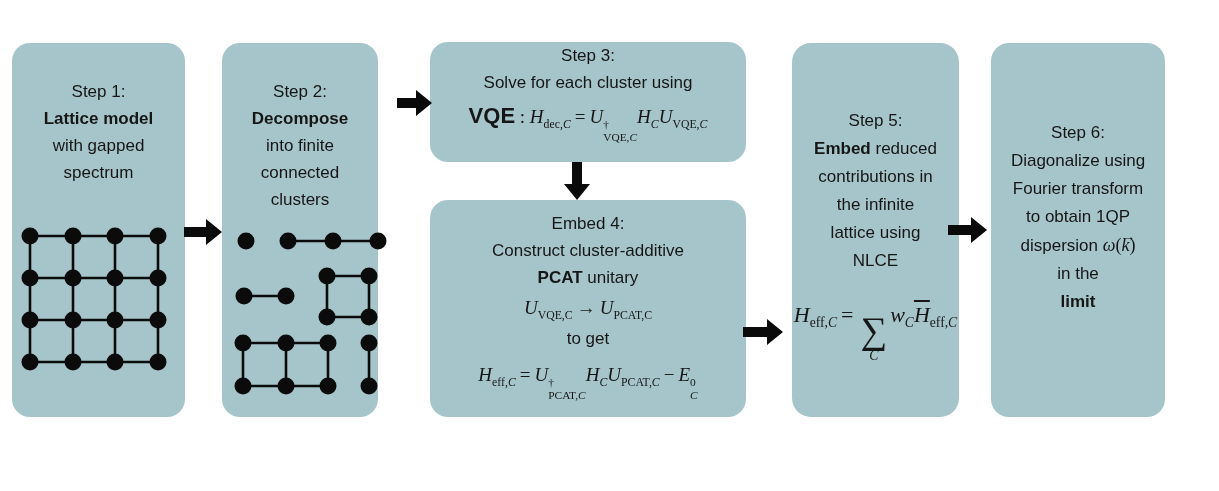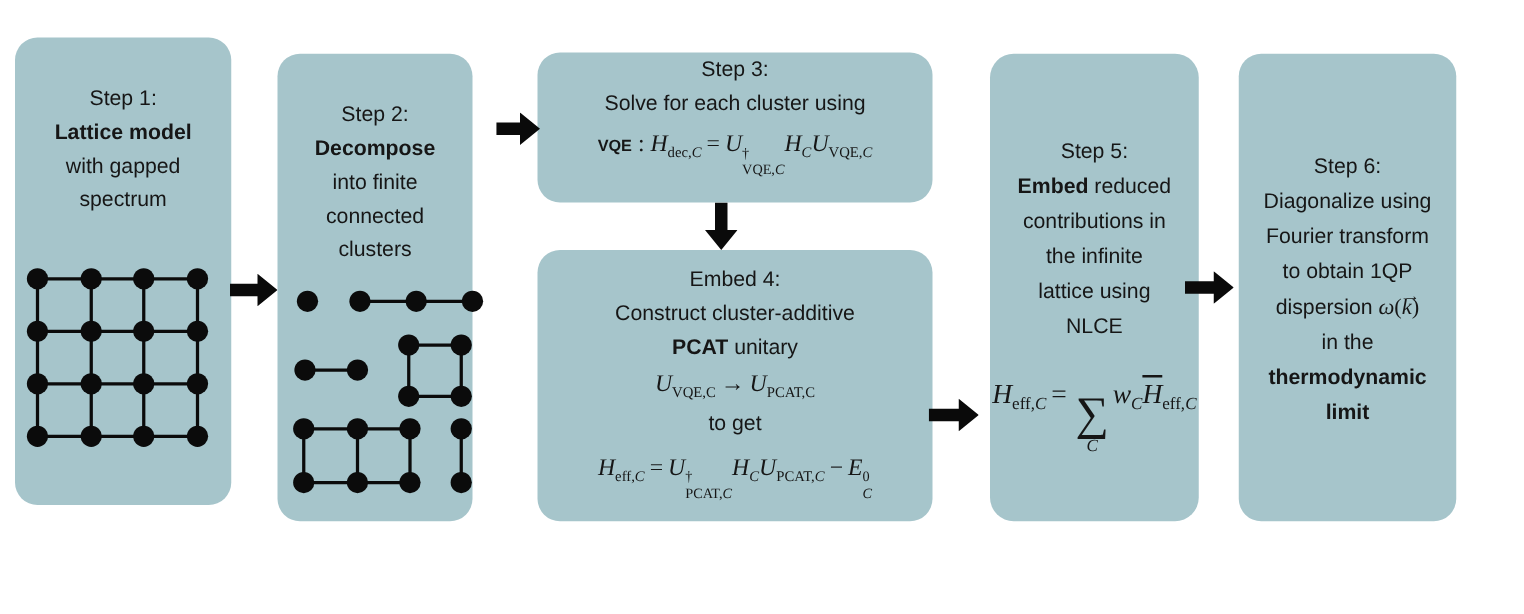--- a/index.html
+++ b/index.html
@@ -3,21 +3,21 @@
 <meta charset="utf-8">
 <style>
   html,body{margin:0;padding:0;background:#fff;}
   .canvas{position:relative;width:1219px;height:491px;background:#ffffff;overflow:hidden;
           font-family:"Liberation Sans",sans-serif;color:#161616;}
   .box{position:absolute;background:#a6c5cb;border-radius:18px;}
   .btext{position:absolute;left:0;right:0;text-align:center;font-size:17px;line-height:27px;}
   .b{font-weight:bold;}
   .math{font-family:"Liberation Serif","DejaVu Serif",serif;font-style:italic;}
   .rm{font-style:normal;}
-  .lbl{font-family:"Liberation Sans",sans-serif;font-style:normal;font-weight:bold;font-size:13px;}
+  .lbl{font-family:"Liberation Sans",sans-serif;font-style:normal;font-weight:bold;font-size:22px;}
   sub{font-size:0.62em;line-height:1;}
   .eq{margin:0 4px;}
   .formula{font-size:19px;line-height:40px;white-space:nowrap;}
   .ss{display:inline-flex;flex-direction:column;align-items:flex-start;vertical-align:-0.45em;
       line-height:1.15;font-size:0.60em;}
   .sum{display:inline-flex;flex-direction:column;align-items:center;vertical-align:-0.95em;
        line-height:1;margin:0 3px;}
   .sum .sig{font-size:1.7em;font-style:normal;}
   .sum .sc{font-size:0.62em;}
   .obar{text-decoration:overline;}
@@ -26,21 +26,21 @@
   .arrow{position:absolute;}
   .arrow polygon{fill:#0a0a0a;}
   .gfx{position:absolute;left:0;top:0;}
   .disp{font-size:18px;}
 </style>
 </head>
 <body>
 
 <div class="canvas">
 
-  <div class="box" style="left:12px;top:30px;width:173px;height:374px;">
+  <div class="box" style="left:12px;top:43px;width:173px;height:374px;">
     <div class="btext" style="top:35px;">
       <div>Step 1:</div>
       <div class="b">Lattice model</div>
       <div>with gapped</div>
       <div>spectrum</div>
     </div>
     <svg class="gfx" width="173" height="374" viewBox="0 0 173 374">
         <line x1="18" y1="193" x2="146" y2="193" stroke="#0b0b0b" stroke-width="2.6"></line>
         <line x1="18" y1="235" x2="146" y2="235" stroke="#0b0b0b" stroke-width="2.6"></line>
         <line x1="18" y1="277" x2="146" y2="277" stroke="#0b0b0b" stroke-width="2.6"></line>
@@ -157,21 +157,20 @@
   </div>
 
   <div class="box" style="left:991px;top:43px;width:174px;height:374px;">
     <div class="btext" style="top:76px;line-height:28px;">
       <div>Step 6:</div>
       <div>Diagonalize using</div>
       <div>Fourier transform</div>
       <div>to obtain 1QP</div>
       <div><span>dispersion </span><span class="math disp">ω</span><span class="math rm disp">(</span><span class="math vec disp"><span class="varr">→</span><span>k</span></span><span class="math rm disp">)</span></div>
       <div>in the</div>
-      <div class="b">thermodynamic</div>
       <div class="b">limit</div>
     </div>
   </div>
 
   <svg class="arrow" style="left:184px;top:219px;" width="38" height="26">
       <polygon points="0,8 22,8 22,0 38,13 22,26 22,18 0,18"></polygon>
     </svg>
   <svg class="arrow" style="left:397px;top:90px;" width="35" height="26">
       <polygon points="0,8 19,8 19,0 35,13 19,26 19,18 0,18"></polygon>
     </svg>

